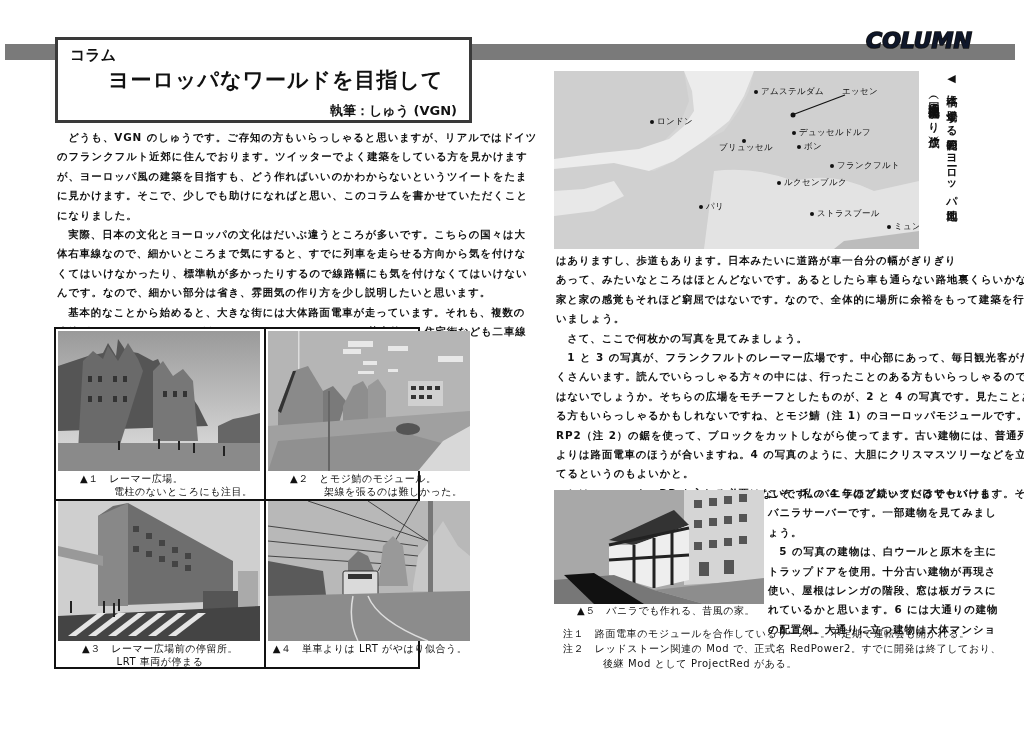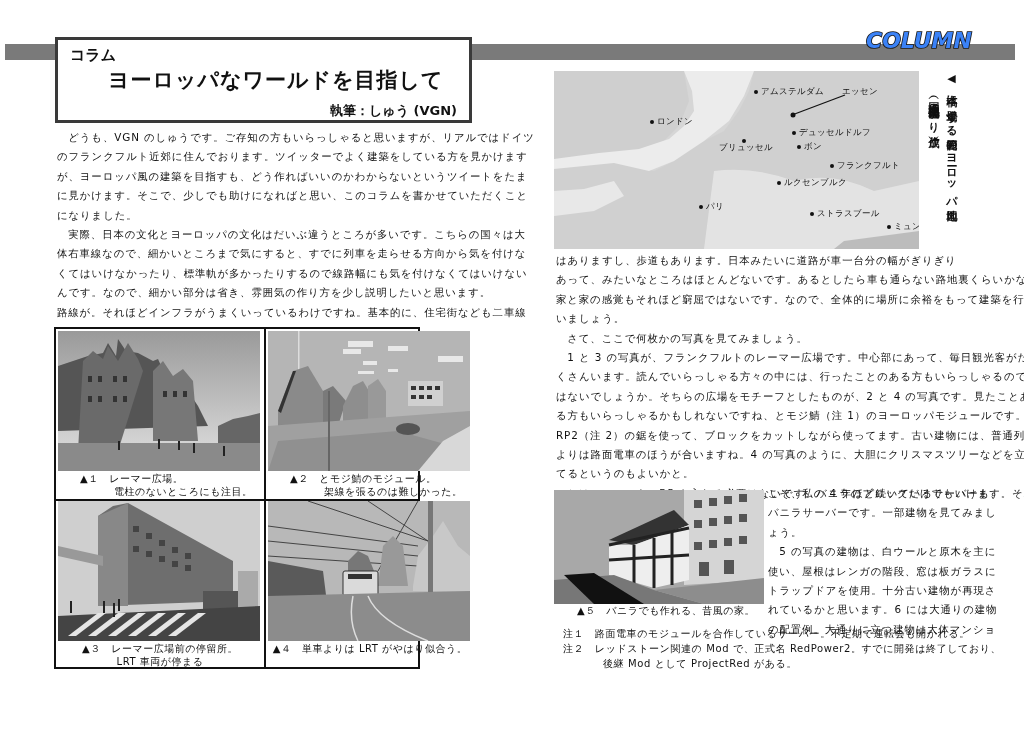--- a/index.html
+++ b/index.html
@@ -3,34 +3,34 @@
 <meta charset="utf-8">
 <style>
   * { box-sizing: border-box; margin: 0; padding: 0; }
   html, body { width: 1024px; height: 730px; background: #ffffff; overflow: hidden; }
   body { position: relative; font-family: "DejaVu Sans", sans-serif; color: #111; }
 
   .band { position: absolute; top: 44px; height: 16px; background: #7a7a7a; }
   .band.left { left: 5px; width: 1010px; }
   .column-label {
     position: absolute; top: 28px; left: 866px; font-family: "DejaVu Sans", sans-serif;
-    font-size: 22px; font-weight: bold; font-style: italic; color: #3b82f6; letter-spacing: 0px;
+    font-size: 22px; font-weight: bold; font-style: italic; color: #0f172a; letter-spacing: 0px;
     -webkit-text-stroke: 1.6px #222; paint-order: stroke fill;
     text-shadow: 0 0 1px #000;
   }
 
   .title-box {
     position: absolute; left: 55px; top: 37px; width: 417px; height: 86px;
     border: 3px solid #3a3a3a; background: #fff;
   }
   .title-box .kicker { position: absolute; left: 12px; top: 6px; font-size: 15px; font-weight: bold; }
   .title-box .headline { position: absolute; left: 50px; top: 26px; font-size: 21px; font-weight: bold; letter-spacing: 1px; }
   .title-box .byline { position: absolute; right: 12px; top: 62px; font-size: 13px; font-weight: bold; }
 
-  .para-block { position: absolute; font-size: 10.4px; line-height: 19.4px; letter-spacing: 0.9px; white-space: nowrap; }
+  .para-block { position: absolute; font-size: 10.4px; line-height: 19.4px; letter-spacing: 0.9px; white-space: nowrap; font-weight: bold; }
   .para-block .line { display: block; }
 
   .photo-grid {
     position: absolute; left: 54px; top: 327px; width: 366px; height: 342px;
     border: 2.5px solid #111; background: #fff;
   }
   .photo-grid .vdiv { position: absolute; left: 208px; top: 0; width: 2px; height: 100%; background: #111; }
   .photo-grid .hdiv { position: absolute; left: 0; top: 170px; width: 100%; height: 2px; background: #111; }
   .cell { position: absolute; }
   .cell .photo { position: absolute; left: 2px; top: 2px; width: 202px; height: 140px; overflow: hidden; }
@@ -71,20 +71,21 @@
 <div class="para-block" style="left:57px; top:128px;">
   <span class="line">　どうも、VGN のしゅうです。ご存知の方もいらっしゃると思いますが、リアルではドイツ</span>
   <span class="line">のフランクフルト近郊に住んでおります。ツイッターでよく建築をしている方を見かけます</span>
   <span class="line">が、ヨーロッパ風の建築を目指すも、どう作ればいいのかわからないというツイートをたま</span>
   <span class="line">に見かけます。そこで、少しでも助けになればと思い、このコラムを書かせていただくこと</span>
   <span class="line">になりました。</span>
   <span class="line">　実際、日本の文化とヨーロッパの文化はだいぶ違うところが多いです。こちらの国々は大</span>
   <span class="line">体右車線なので、細かいところまで気にすると、すでに列車を走らせる方向から気を付けな</span>
   <span class="line">くてはいけなかったり、標準軌が多かったりするので線路幅にも気を付けなくてはいけない</span>
   <span class="line">んです。なので、細かい部分は省き、雰囲気の作り方を少し説明したいと思います。</span>
+  <span class="line">　基本的なことから始めると、大きな街には大体路面電車が走っています。それも、複数の</span>
   <span class="line">路線が。それほどインフラがうまくいっているわけですね。基本的に、住宅街なども二車線</span>
 </div>
 
 <div class="photo-grid">
   <div class="vdiv"></div>
   <div class="hdiv"></div>
 
   <div class="cell" style="left:0; top:0; width:208px; height:170px;">
     <div class="photo">
       <svg width="202" height="140" viewBox="0 0 202 140">
@@ -325,22 +326,22 @@
     <polygon points="100,100 210,88 210,114 150,114" fill="#8d8d8d"></polygon>
   </svg>
 </div>
 <div class="cap5">▲５　バニラでも作れる、昔風の家。</div>
 
 <div class="para-block" style="left:768px; top:484px;">
   <span class="line">こそ、私の 4 年ほど続いているサーバーも、</span>
   <span class="line">バニラサーバーです。一部建物を見てみまし</span>
   <span class="line">ょう。</span>
   <span class="line">　5 の写真の建物は、白ウールと原木を主に</span>
+  <span class="line">トラップドアを使用。十分古い建物が再現さ</span>
   <span class="line">使い、屋根はレンガの階段、窓は板ガラスに</span>
-  <span class="line">トラップドアを使用。十分古い建物が再現さ</span>
   <span class="line">れているかと思います。6 には大通りの建物</span>
   <span class="line">の配置例。大通りに立つ建物は大体マンショ</span>
 </div>
 
 <div class="notes">
   <span class="n"><span>注１</span>　<span>路面電車のモジュールを合作しているサーバー。不定期で運転会も開かれる。</span></span>
   <span class="n"><span>注２</span>　<span>レッドストーン関連の Mod で、正式名 RedPower2。すでに開発は終了しており、</span></span>
   <span class="indent">後継 Mod として ProjectRed がある。</span>
 </div>
 

